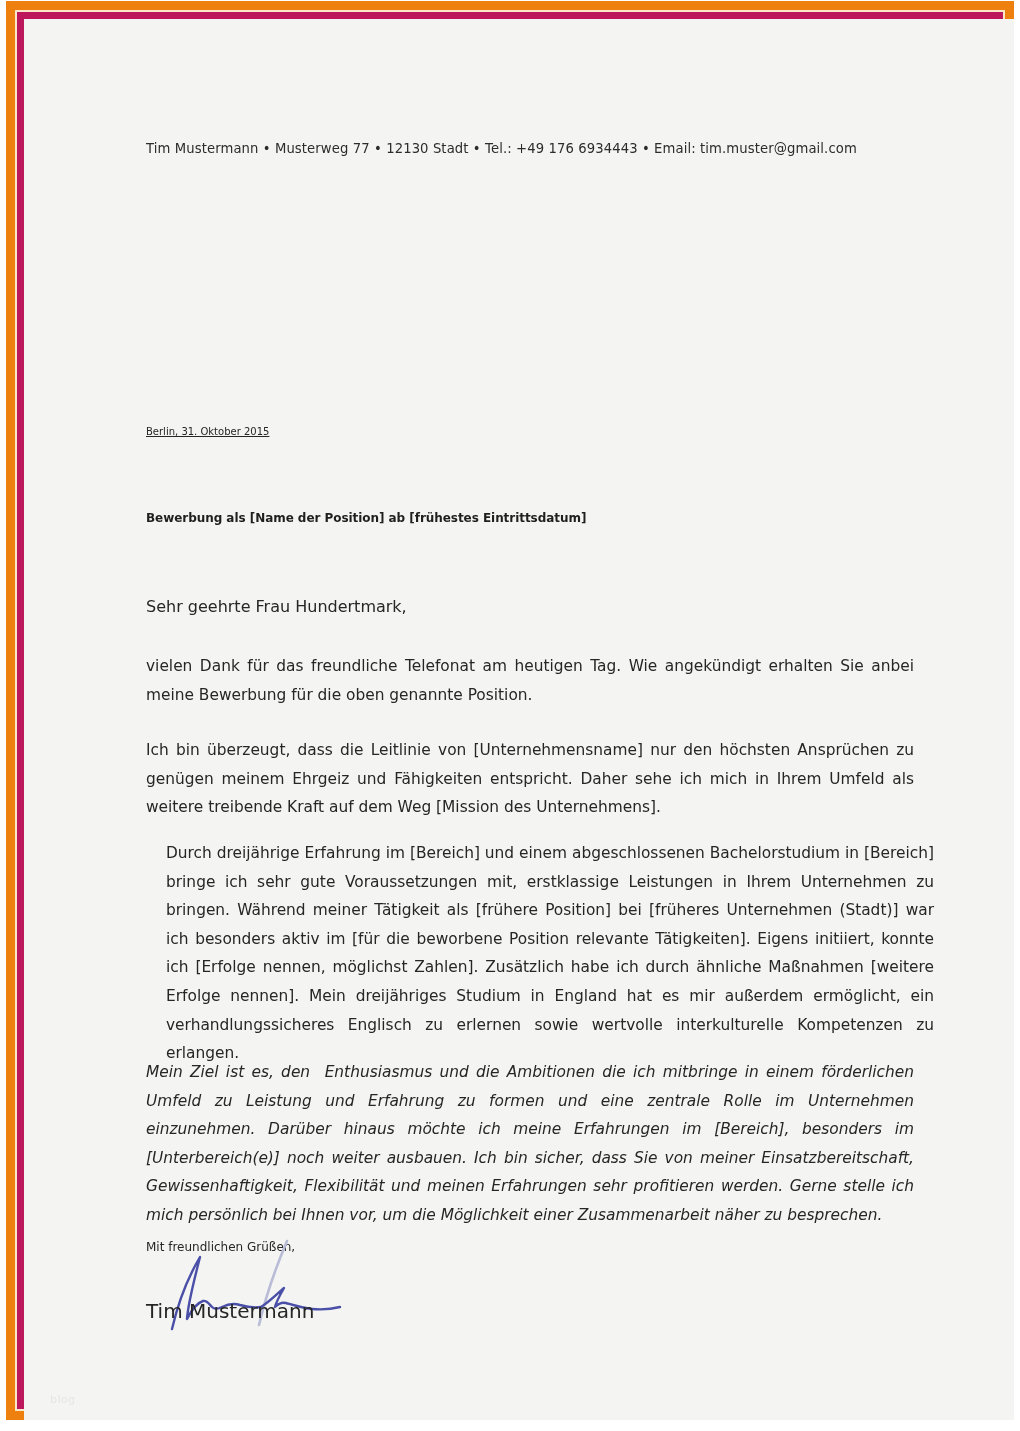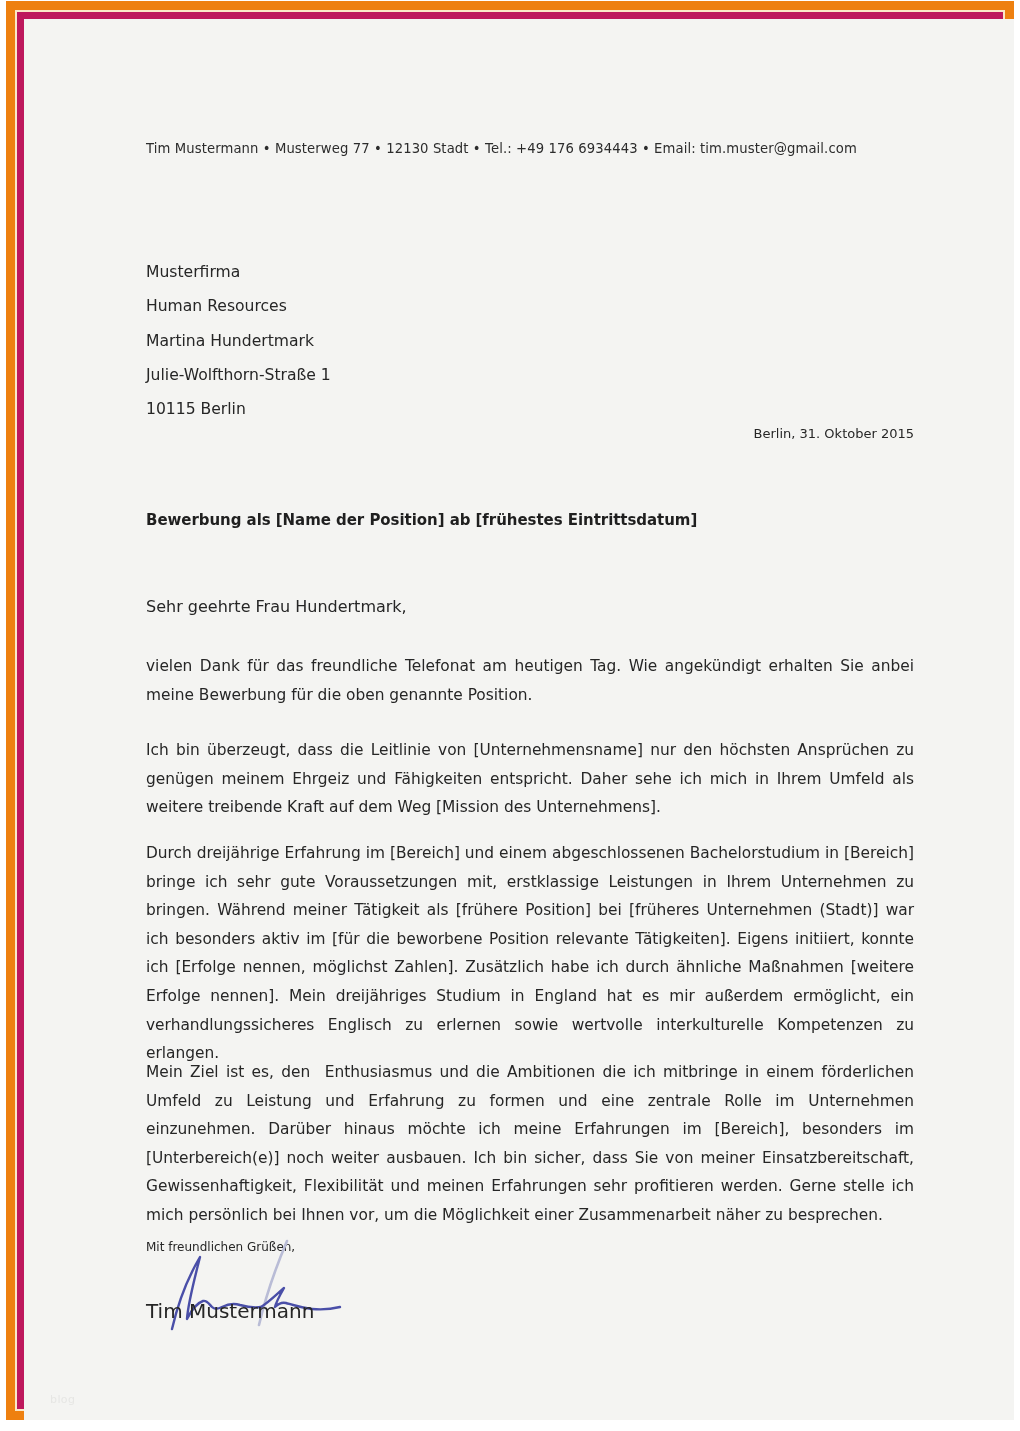--- a/index.html
+++ b/index.html
@@ -73,31 +73,31 @@
     line-height: 34.3px;
     color: #262626;
   }
   .recipient-block div { white-space: nowrap; }
 
   .date-line {
     position: absolute;
     top: 407px;
     left: 0;
     width: 768px;
-    text-align: right;
-    font-size: 13px;
-    color: #262626;
+    font-size: 10px;
+    color: #262626;
+    text-decoration: underline;
   }
 
   .subject-line {
     position: absolute;
     top: 492px;
     left: 0;
     width: 768px;
-    font-size: 15px;
+    font-size: 12px;
     font-weight: bold;
     color: #1f1f1f;
     letter-spacing: -0.05px;
   }
 
   .salutation {
     position: absolute;
     top: 578px;
     left: 0;
     font-size: 16px;
@@ -110,22 +110,22 @@
     width: 768px;
     font-size: 15.4px;
     line-height: 28.6px;
     color: #262626;
     text-align: justify;
     text-justify: inter-word;
     white-space: pre-wrap;
   }
   .para.p1 { top: 633px; }
   .para.p2 { top: 717px; }
-  .para.p3 { top: 820px; }
-  .para.p4 { top: 1039px; }
+  .para.p3 { top: 820px; margin-left: 20px; }
+  .para.p4 { top: 1039px; font-style: italic; }
 
   
 
   .closing {
     position: absolute;
     top: 1221px;
     left: 0;
     font-size: 12px;
     color: #262626;
   }
@@ -162,27 +162,20 @@
 
 <div class="page-frame">
   <div class="frame-inner-hairline"></div>
 
   <div class="sheet">
 
     <div class="letter-body">
 
       <div class="sender-line">Tim Mustermann • Musterweg 77 • 12130 Stadt • Tel.: +49 176 6934443 • Email: tim.muster@gmail.com</div>
 
-      <div class="recipient-block">
-        <div>Musterfirma</div>
-        <div>Human Resources</div>
-        <div>Martina Hundertmark</div>
-        <div>Julie-Wolfthorn-Straße 1</div>
-        <div>10115 Berlin</div>
-      </div>
 
       <div class="date-line">Berlin, 31. Oktober 2015</div>
 
       <div class="subject-line">Bewerbung als [Name der Position] ab [frühestes Eintrittsdatum]</div>
 
       <div class="salutation">Sehr geehrte Frau Hundertmark,</div>
 
       <div class="para p1">vielen Dank für das freundliche Telefonat am heutigen Tag. Wie angekündigt erhalten Sie anbei meine Bewerbung für die oben genannte Position.</div>
       <div class="para p2">Ich bin überzeugt, dass die Leitlinie von [Unternehmensname] nur den höchsten Ansprüchen zu genügen meinem Ehrgeiz und Fähigkeiten entspricht. Daher sehe ich mich in Ihrem Umfeld als weitere treibende Kraft auf dem Weg [Mission des Unternehmens].</div>
       <div class="para p3">Durch dreijährige Erfahrung im [Bereich] und einem abgeschlossenen Bachelorstudium in [Bereich] bringe ich sehr gute Voraussetzungen mit, erstklassige Leistungen in Ihrem Unternehmen zu bringen. Während meiner Tätigkeit als [frühere Position] bei [früheres Unternehmen (Stadt)] war ich besonders aktiv im [für die beworbene Position relevante Tätigkeiten]. Eigens initiiert, konnte ich [Erfolge nennen, möglichst Zahlen]. Zusätzlich habe ich durch ähnliche Maßnahmen [weitere Erfolge nennen]. Mein dreijähriges Studium in England hat es mir außerdem ermöglicht, ein verhandlungssicheres Englisch zu erlernen sowie wertvolle interkulturelle Kompetenzen zu erlangen.</div>

